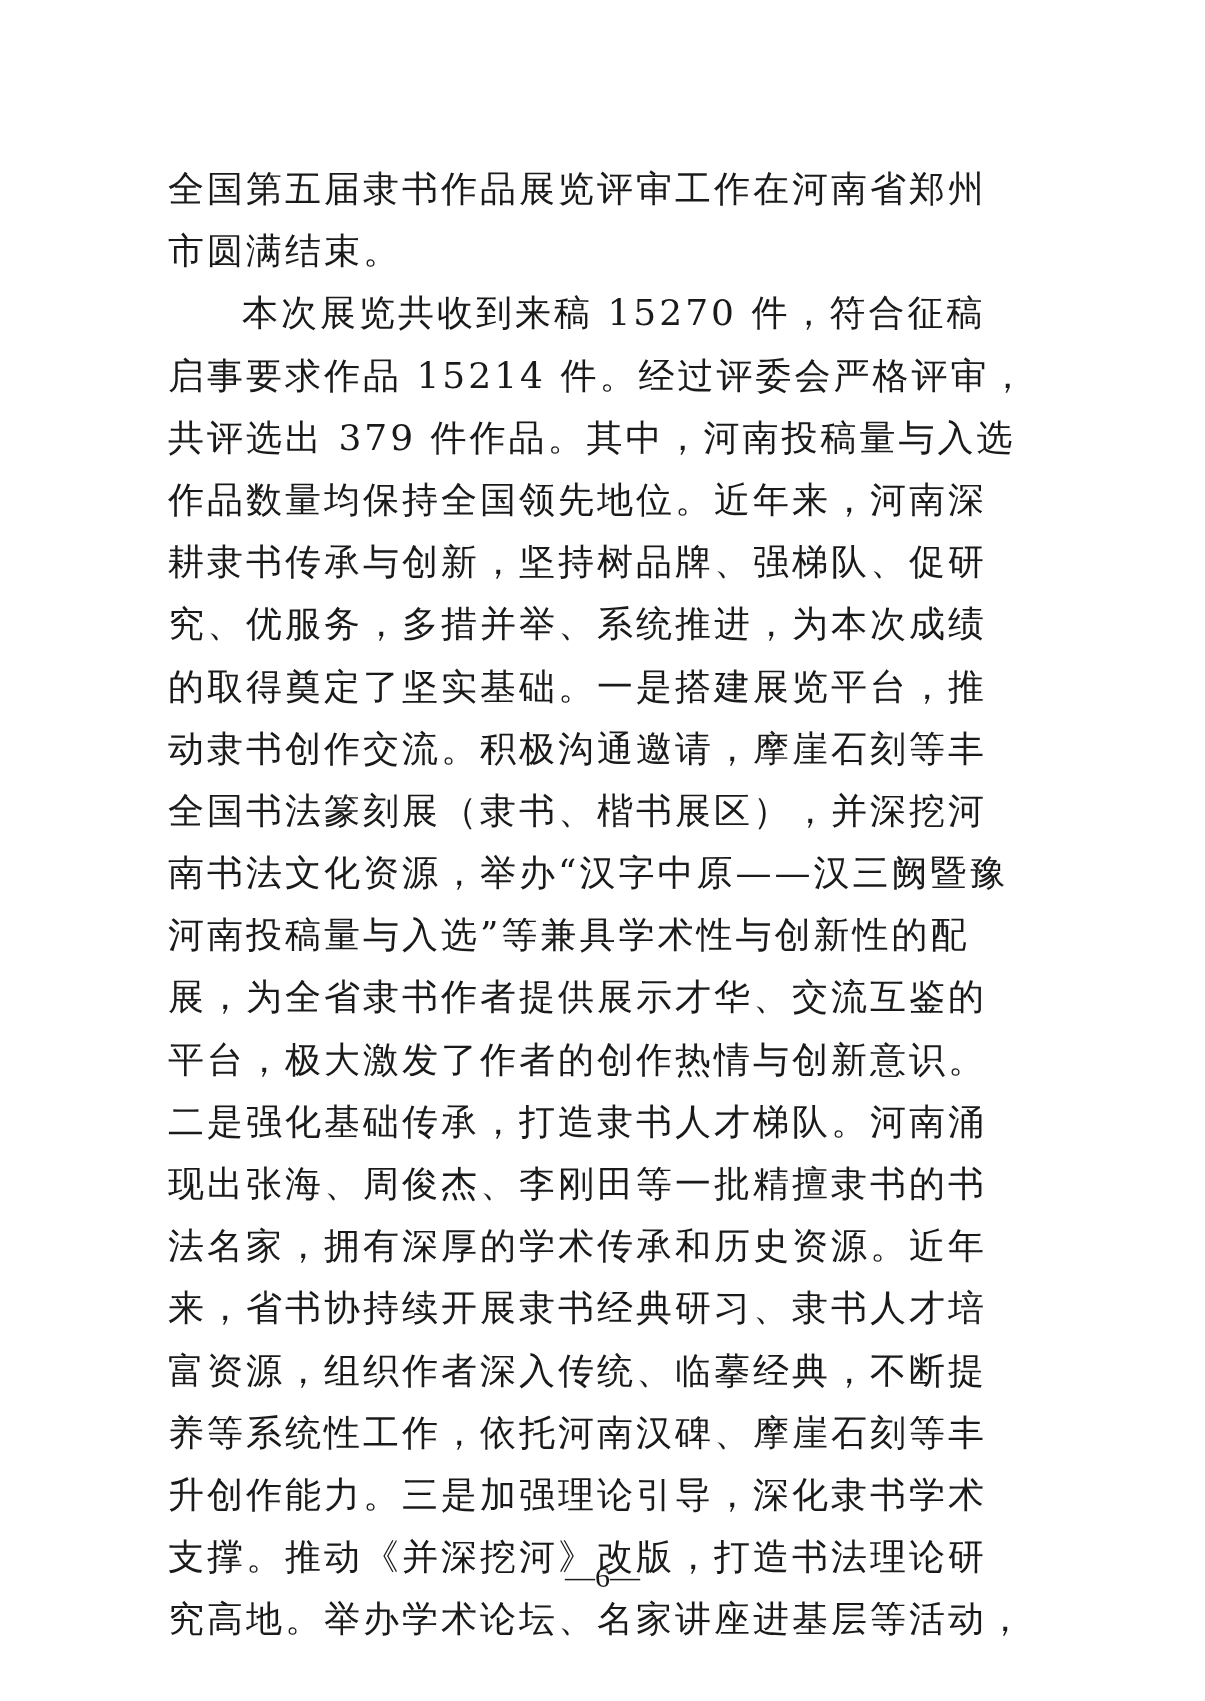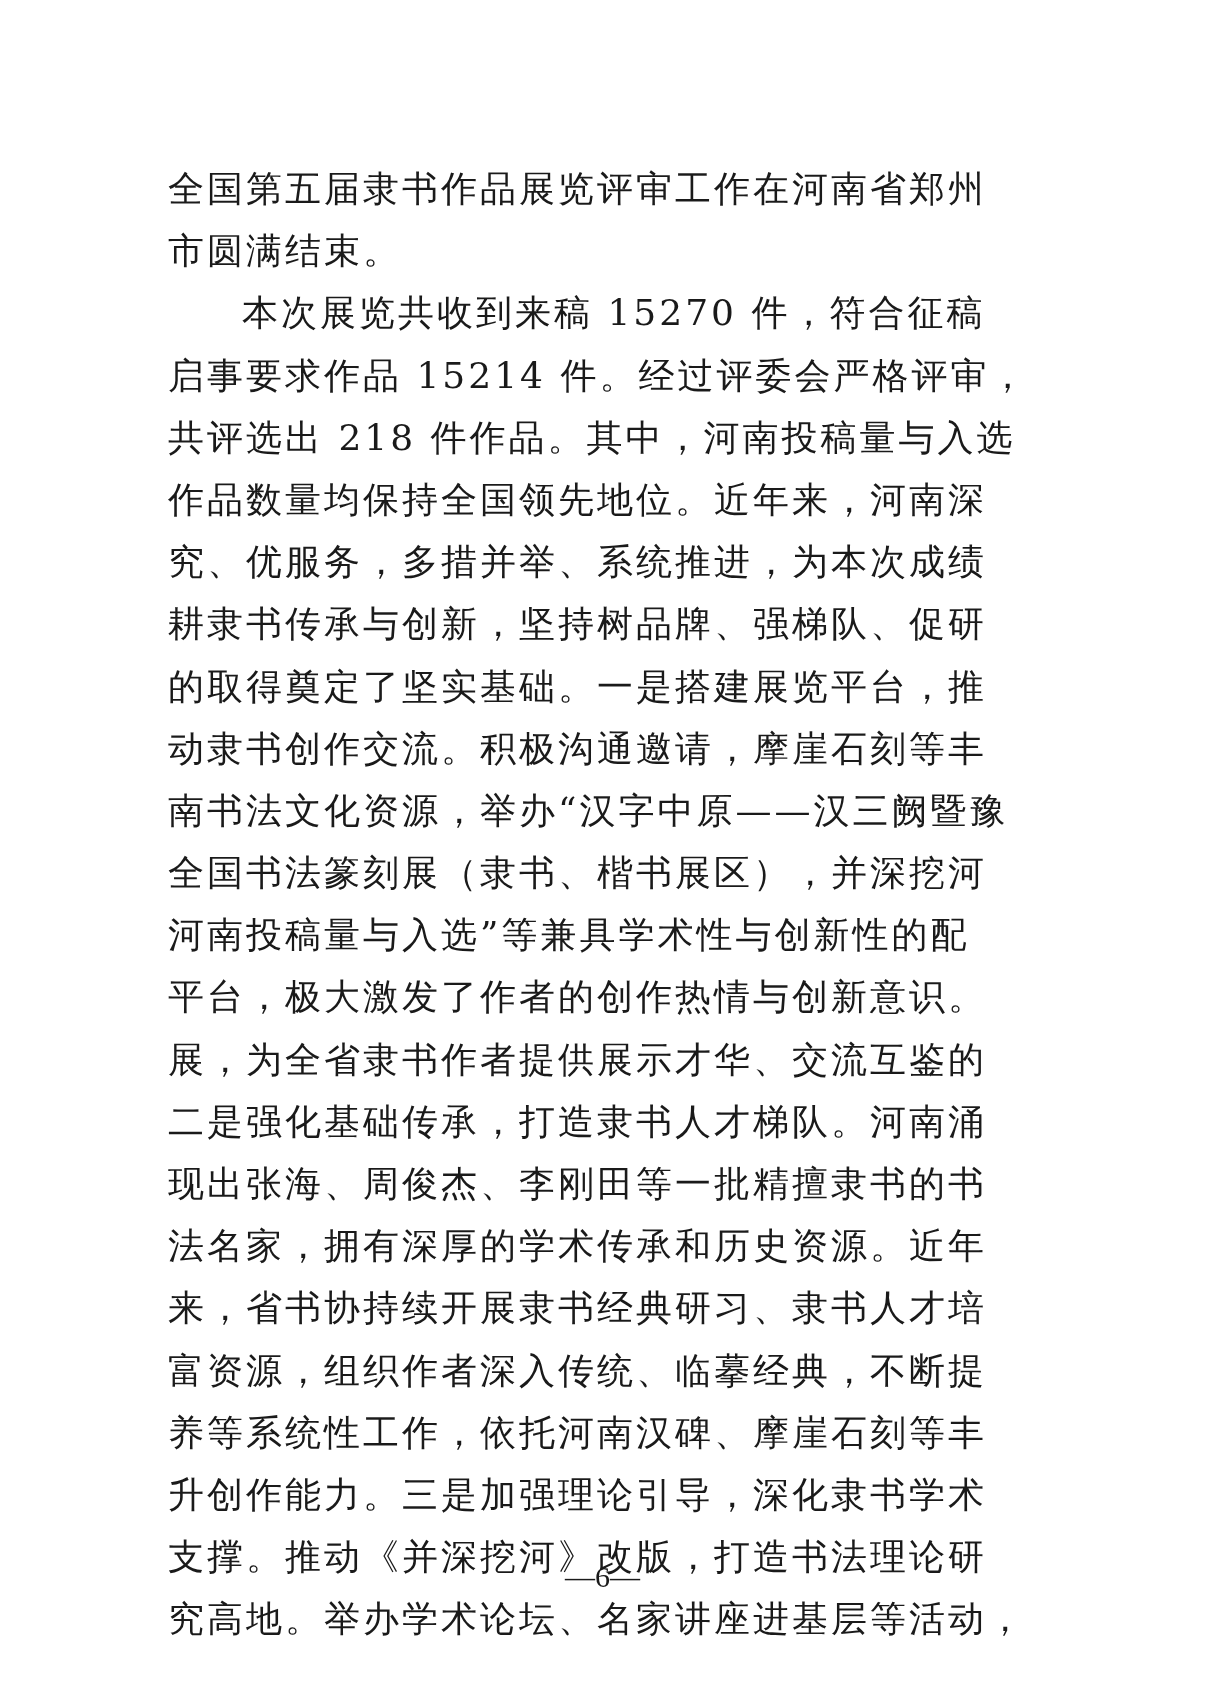--- a/index.html
+++ b/index.html
@@ -20,31 +20,31 @@
 </style>
 </head>
 <body>
 
 <div class="page">
   <div class="body-text" id="body-text">
       <div class="line">全国第五届隶书作品展览评审工作在河南省郑州</div>
       <div class="line last">市圆满结束。</div>
       <div class="line indent">本次展览共收到来稿 15270 件，符合征稿</div>
       <div class="line">启事要求作品 15214 件。经过评委会严格评审，</div>
-      <div class="line">共评选出 218 件作品。其中，河南投稿量与入选</div>
+      <div class="line">共评选出 379 件作品。其中，河南投稿量与入选</div>
       <div class="line">作品数量均保持全国领先地位。近年来，河南深</div>
+      <div class="line">耕隶书传承与创新，坚持树品牌、强梯队、促研</div>
       <div class="line">究、优服务，多措并举、系统推进，为本次成绩</div>
-      <div class="line">耕隶书传承与创新，坚持树品牌、强梯队、促研</div>
       <div class="line">的取得奠定了坚实基础。一是搭建展览平台，推</div>
       <div class="line">动隶书创作交流。积极沟通邀请，摩崖石刻等丰</div>
+      <div class="line">全国书法篆刻展（隶书、楷书展区），并深挖河</div>
       <div class="line">南书法文化资源，举办“汉字中原——汉三阙暨豫</div>
-      <div class="line">全国书法篆刻展（隶书、楷书展区），并深挖河</div>
       <div class="line">河南投稿量与入选”等兼具学术性与创新性的配</div>
+      <div class="line">展，为全省隶书作者提供展示才华、交流互鉴的</div>
       <div class="line">平台，极大激发了作者的创作热情与创新意识。</div>
-      <div class="line">展，为全省隶书作者提供展示才华、交流互鉴的</div>
       <div class="line">二是强化基础传承，打造隶书人才梯队。河南涌</div>
       <div class="line">现出张海、周俊杰、李刚田等一批精擅隶书的书</div>
       <div class="line">法名家，拥有深厚的学术传承和历史资源。近年</div>
       <div class="line">来，省书协持续开展隶书经典研习、隶书人才培</div>
       <div class="line">富资源，组织作者深入传统、临摹经典，不断提</div>
       <div class="line">养等系统性工作，依托河南汉碑、摩崖石刻等丰</div>
       <div class="line">升创作能力。三是加强理论引导，深化隶书学术</div>
       <div class="line">支撑。推动《并深挖河》改版，打造书法理论研</div>
       <div class="line">究高地。举办学术论坛、名家讲座进基层等活动，</div>
     </div>

